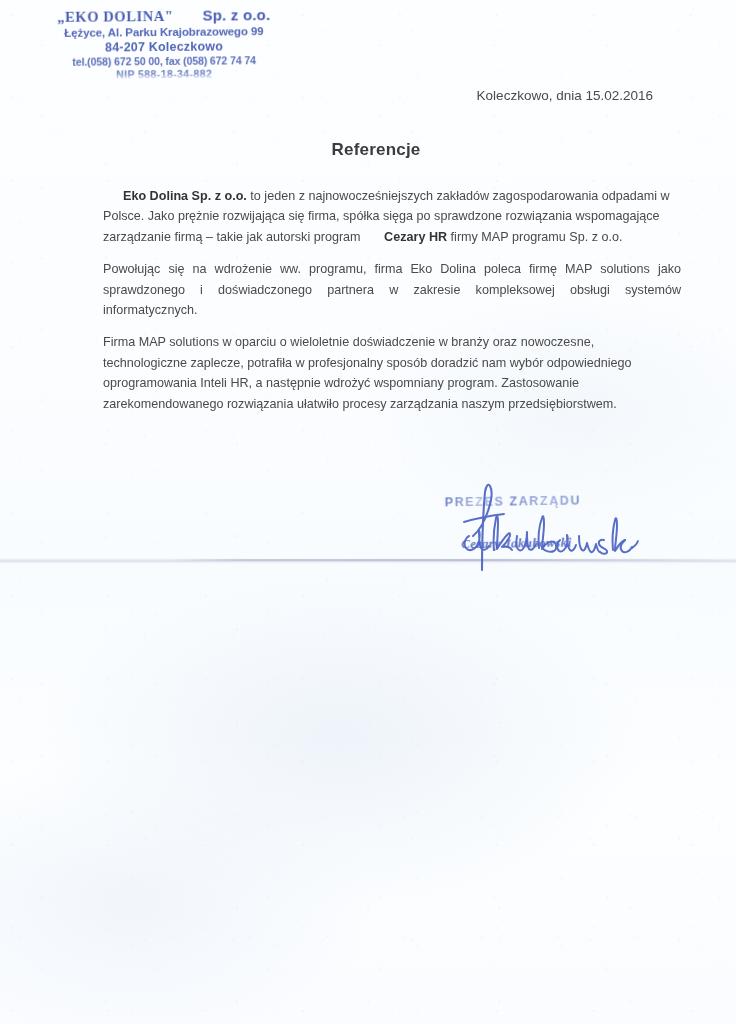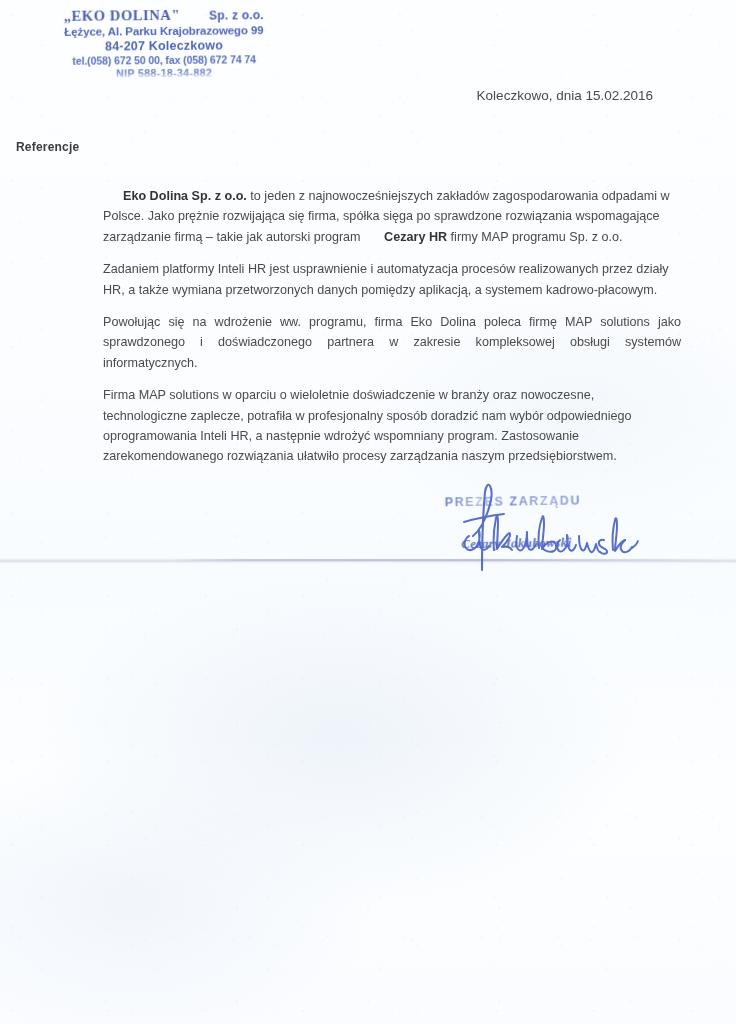--- a/index.html
+++ b/index.html
@@ -86,21 +86,21 @@
   #company-stamp .ln { white-space: nowrap; }
   .stamp-name {
     font-family: "Liberation Serif", serif;
     font-weight: bold;
     font-size: 14.5px;
     letter-spacing: 0.6px;
     color: #4a5fb2;
   }
   .stamp-name .suffix {
     font-family: "Liberation Sans", sans-serif;
-    font-size: 12px;
+    font-size: 15px;
     font-weight: bold;
     letter-spacing: 0.2px;
     margin-left: 2px;
     padding-left: 27px;
   }
   .stamp-addr {
     font-size: 11.5px;
     font-weight: bold;
     letter-spacing: -0.1px;
     margin-top: 3px;
@@ -141,21 +141,22 @@
     white-space: nowrap;
     margin-left: 22px;
   }
 
   
   #doc-title {
     position: absolute;
     left: 0;
     top: 140px;
     width: 736px;
-    font-size: 12px;
+    text-align: center;
+    font-size: 17px;
     font-weight: bold;
     color: #3c3c3c;
     letter-spacing: 0.2px;
     padding-left: 16px;
     box-sizing: border-box;
   }
 
   
   #body-text {
     position: absolute;
@@ -240,21 +241,20 @@
     <div class="ln stamp-tel">tel.(058) 672 50 00, fax (058) 672 74 74</div>
     <div class="ln stamp-nip">NIP 588-18-34-882</div>
   </div>
 
   <div id="date-line">Koleczkowo, dnia 15.02.2016</div>
 
   <div id="doc-title">Referencje</div>
 
   <div id="body-text">
       <p><b>Eko Dolina Sp. z o.o.</b><span> to jeden z najnowocześniejszych zakładów zagospodarowania odpadami w Polsce. Jako prężnie rozwijająca się firma, spółka sięga po sprawdzone rozwiązania wspomagające zarządzanie firmą – takie jak autorski program </span><b>Cezary HR</b><span> firmy MAP programu Sp. z o.o.</span></p>
-      <p><span>Zadaniem platformy Inteli HR jest usprawnienie i automatyzacja procesów realizowanych przez działy HR, a także wymiana przetworzonych danych pomiędzy aplikacją, a systemem kadrowo-płacowym.</span></p>
       <p class="justified"><span>Powołując się na wdrożenie ww. programu, firma Eko Dolina poleca firmę MAP solutions jako sprawdzonego i doświadczonego partnera w zakresie kompleksowej obsługi systemów informatycznych.</span></p>
       <p><span>Firma MAP solutions w oparciu o wieloletnie doświadczenie w branży oraz nowoczesne, technologiczne zaplecze, potrafiła w profesjonalny sposób doradzić nam wybór odpowiedniego oprogramowania Inteli HR, a następnie wdrożyć wspomniany program. Zastosowanie zarekomendowanego rozwiązania ułatwiło procesy zarządzania naszym przedsiębiorstwem.</span></p>
     </div>
 
   <div id="signature-block">
 
     <div id="sig-stamp">
       <div class="sig-title">PREZES ZARZĄDU</div>
       <div class="sig-name">Cezary Jakubowski</div>
     </div>

